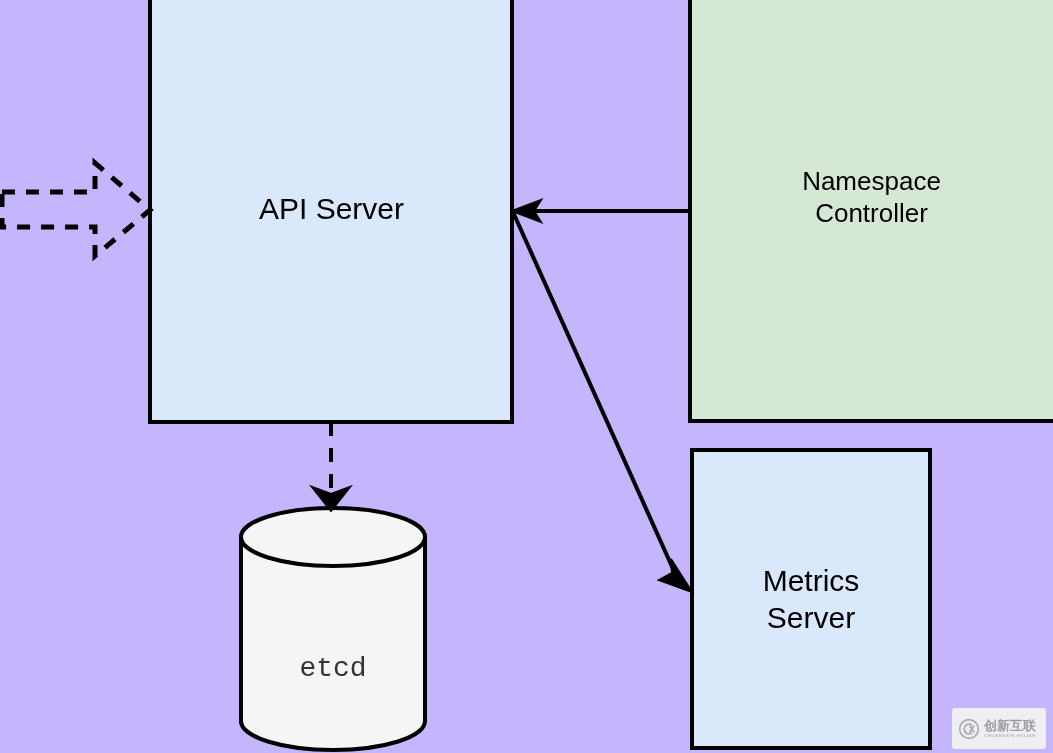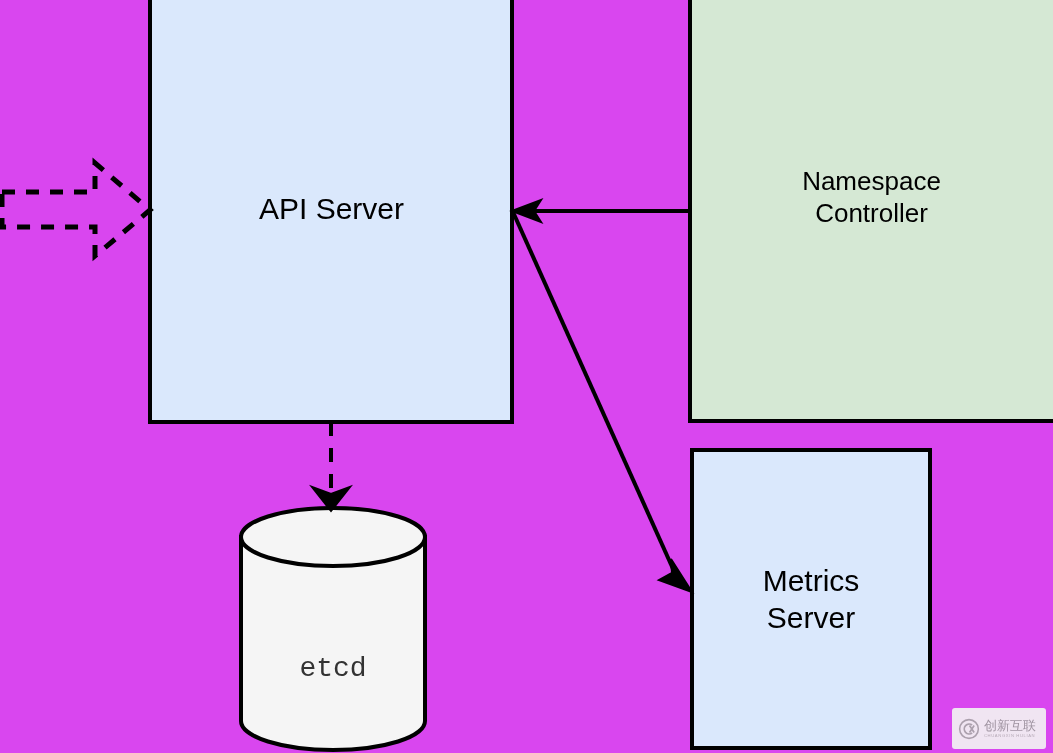--- a/index.html
+++ b/index.html
@@ -4,21 +4,21 @@
 <style>
   html, body {
     margin: 0;
     padding: 0;
     background: #ffffff;
   }
   #canvas {
     position: relative;
     width: 1053px;
     height: 753px;
-    background: #d946ef;
+    background: #c4b5fd;
     overflow: hidden;
     font-family: "Liberation Sans", sans-serif;
   }
   #diagram-svg {
     position: absolute;
     left: 0;
     top: 0;
     width: 1053px;
     height: 753px;
   }
@@ -75,20 +75,21 @@
   #watermark .wm-logo {
     flex: 0 0 auto;
     width: 22px;
     height: 22px;
   }
   #watermark .wm-text {
     display: flex;
     flex-direction: column;
     justify-content: center;
     line-height: 1;
+    font-weight: bold;
   }
   #watermark .wm-cn {
     font-size: 13px;
     color: #9a9a9a;
     letter-spacing: 0px;
     font-family: "DejaVu Sans", sans-serif;
   }
   #watermark .wm-en {
     font-size: 4.2px;
     color: #b4b4b4;

